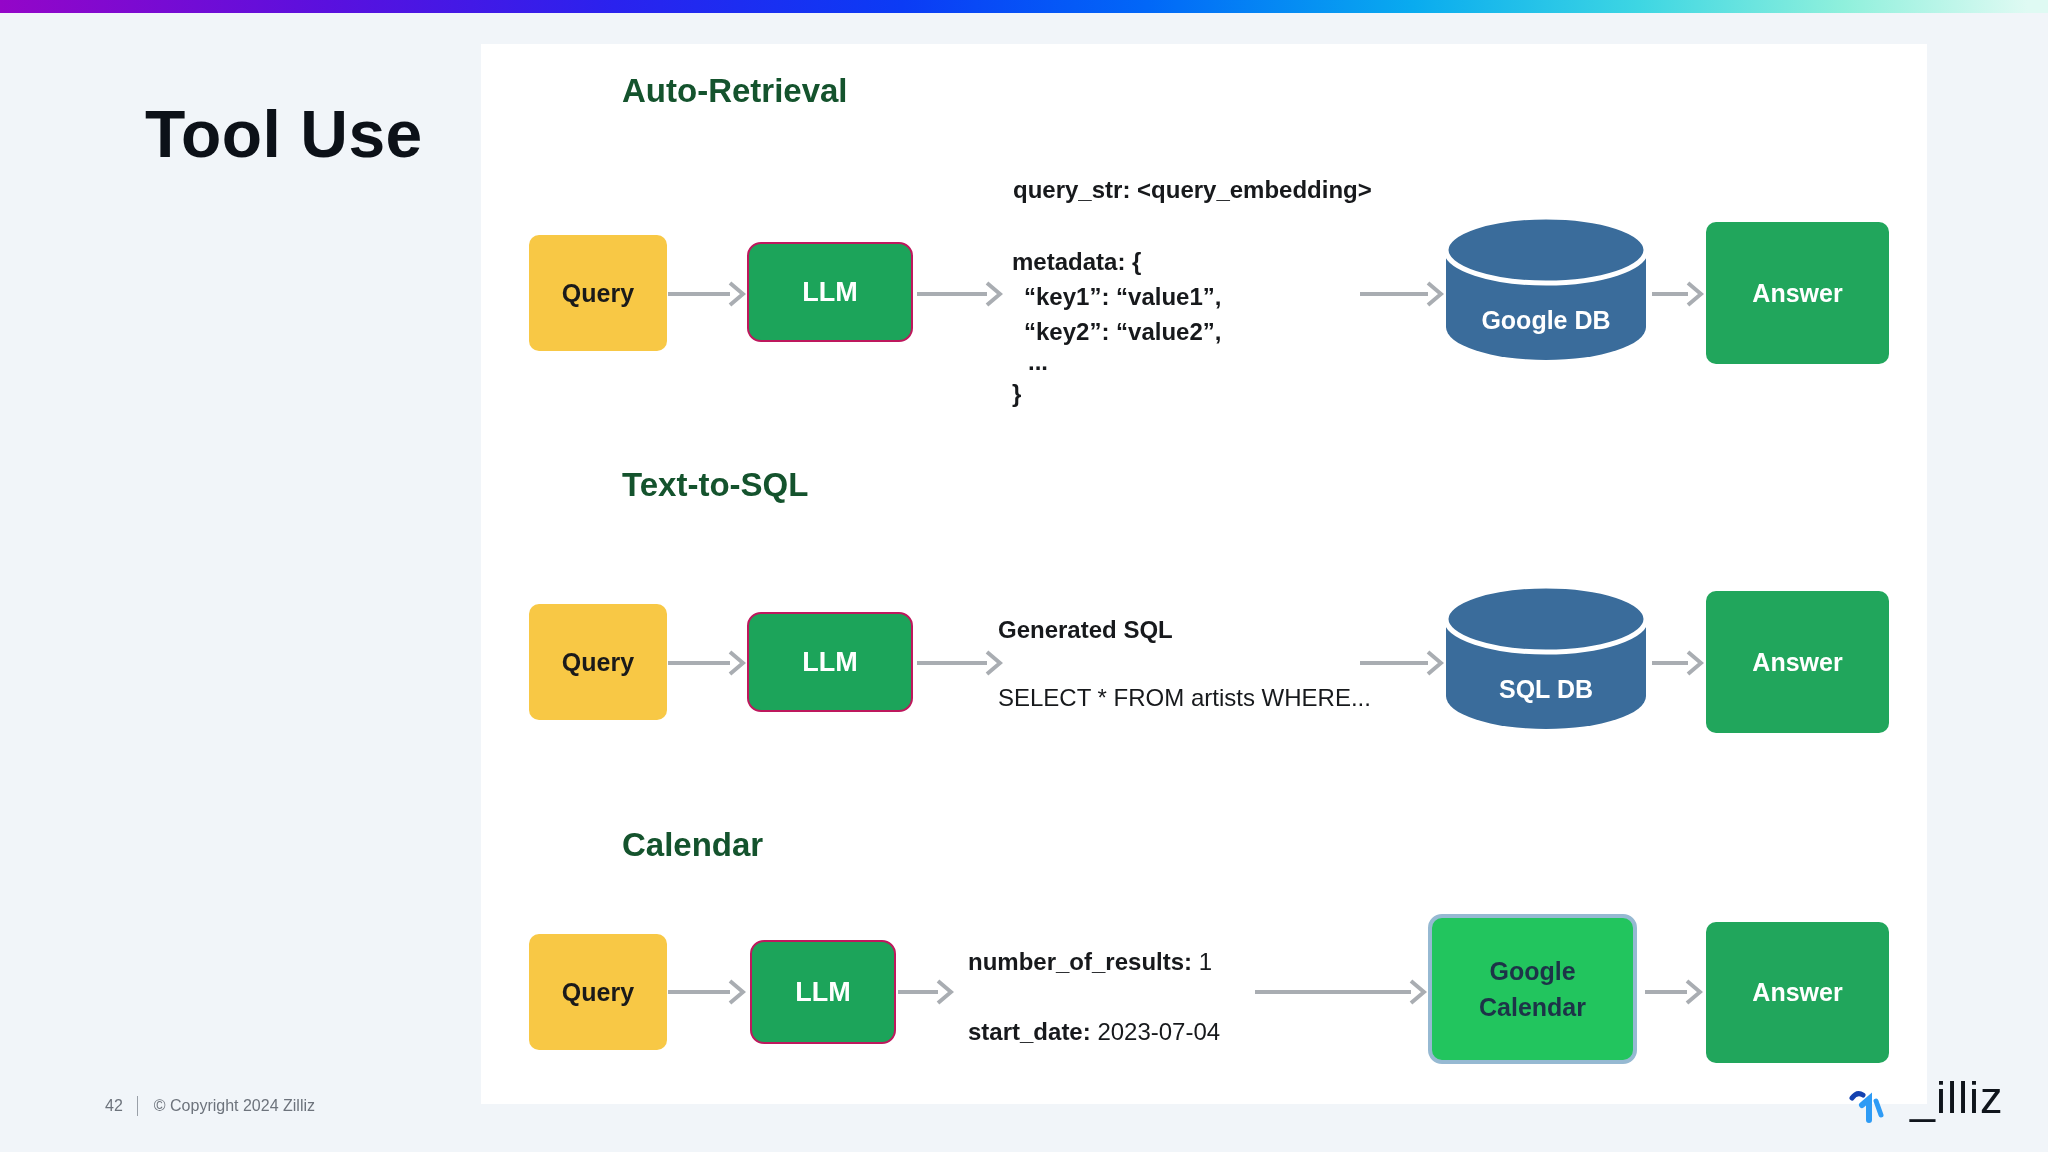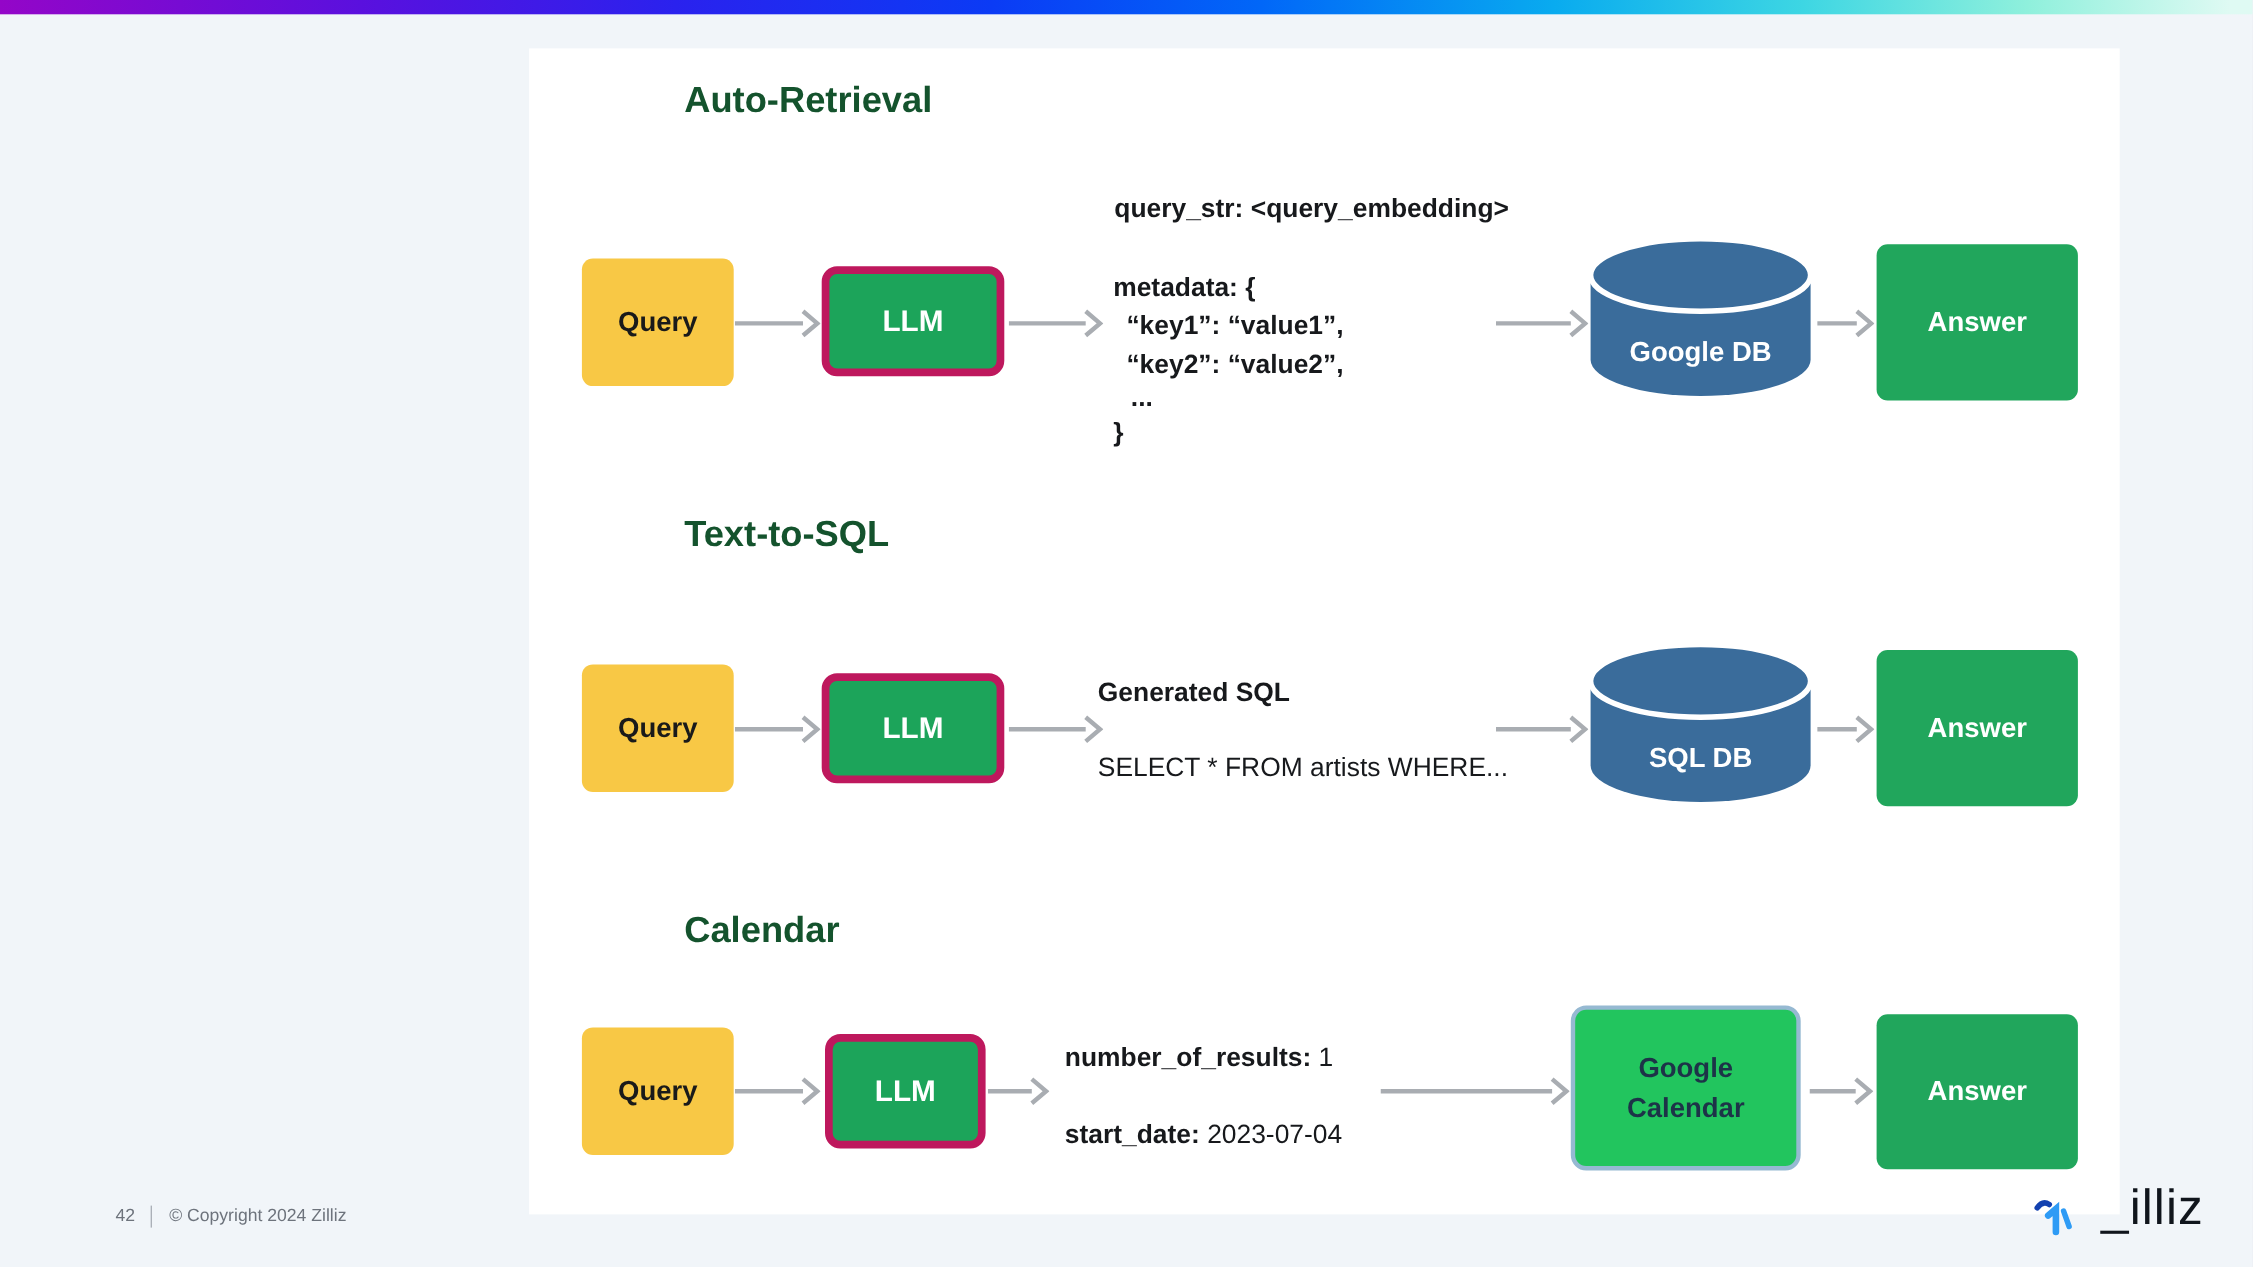--- a/index.html
+++ b/index.html
@@ -7,21 +7,21 @@
          font-family:"Liberation Sans","DejaVu Sans",sans-serif;color:#16191d;}
   .topbar{position:absolute;left:0;top:0;width:2048px;height:13px;
       background:linear-gradient(90deg,#9406C8 0%,#5A10DE 16%,#2A22EE 30%,#0B3BF5 44%,
                  #0167F8 56%,#09ABEF 69%,#3DD6E3 80%,#8FF0DC 90%,#DFFAF3 99%);}
   .panel{position:absolute;left:481px;top:44px;width:1446px;height:1060px;background:#ffffff;}
   .title{position:absolute;left:145px;top:96px;font-size:66px;font-weight:600;color:#0c1118;letter-spacing:0.5px;}
   .heading{position:absolute;font-size:33px;font-weight:700;color:#14532d;}
   .node{position:absolute;display:flex;align-items:center;justify-content:center;
         font-weight:700;text-align:center;box-sizing:border-box;}
   .query{width:138px;height:116px;background:#F8C845;border-radius:10px;font-size:25px;color:#1a1a1a;}
-  .llm{width:166px;height:100px;background:#1CA45A;border:7px solid #be185d;border-radius:14px;
+  .llm{width:166px;height:100px;background:#1CA45A;border:2px solid #be185d;border-radius:14px;
        font-size:27px;color:#ffffff;}
   .answer{width:183px;height:142px;background:#21A65C;border-radius:10px;font-size:25px;color:#ffffff;}
   .calendar{width:209px;height:150px;background:#22c55e;border:4px solid #96B9D2;border-radius:14px;
             font-size:25px;color:#1D3348;line-height:1.45;}
   .cyl{position:absolute;width:206px;height:152px;}
   .cyl svg{position:absolute;left:0;top:0;}
   .cyl .cyl-label{position:absolute;left:0;top:92px;width:100%;text-align:center;
                   color:#ffffff;font-size:25px;font-weight:700;}
   .arrow{position:absolute;height:26px;}
   .ptext{position:absolute;font-size:24px;color:#17191c;white-space:nowrap;}
@@ -33,20 +33,21 @@
   .logo{position:absolute;left:1848px;top:1072px;display:flex;align-items:flex-start;}
   .logo-text{font-size:45px;font-weight:400;color:#10151c;margin-left:22px;letter-spacing:1px;}
 </style>
 </head>
 <body>
 
 <div class="slide">
   <div class="topbar"></div>
   <div class="panel"></div>
 
+  <div class="title">Tool Use</div>
 
   <div class="heading" style="left:622px;top:72px;">Auto-Retrieval</div>
 
   <div class="node query" style="left:529px;top:235px;">Query</div>
 
   <svg class="arrow" style="left:668px;top:281px;" width="78" height="26">
     <line x1="0" y1="13" x2="62" y2="13" stroke="#A9ADB2" stroke-width="4"></line>
     <polyline points="62,2 75,13 62,24" fill="none" stroke="#A9ADB2" stroke-width="4"></polyline>
   </svg>
 

